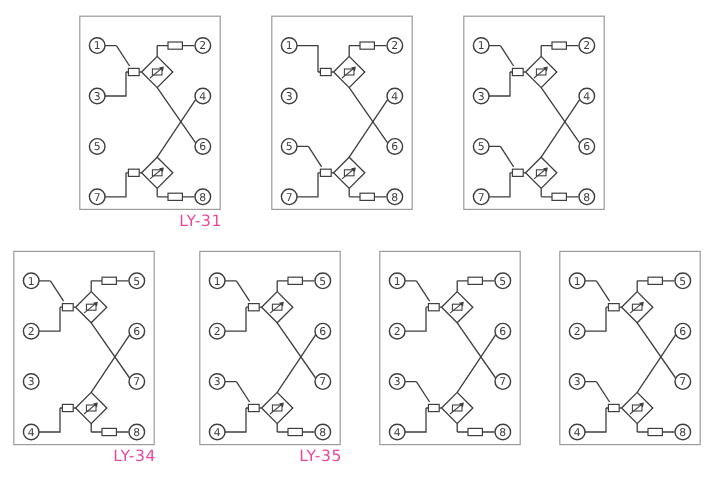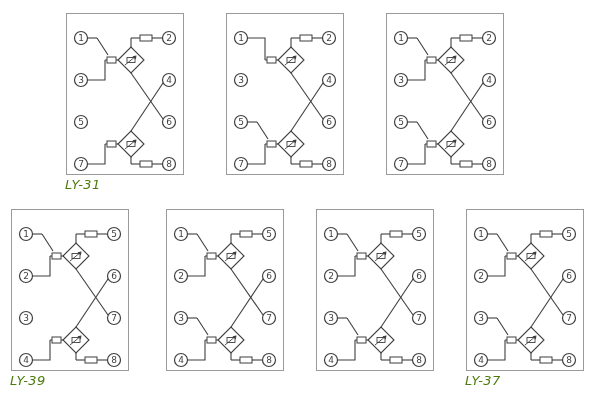--- a/index.html
+++ b/index.html
@@ -1,20 +1,20 @@
 <!DOCTYPE html>
 <html><head>
 <meta charset="utf-8">
 <style>
   html,body{margin:0;padding:0;background:#ffffff;}
   body{font-family:"DejaVu Sans", sans-serif;}
   .canvas{position:relative;width:600px;height:400px;background:#ffffff;overflow:hidden;}
   .panel{position:absolute;width:120px;}
   .panel svg{display:block;width:120px;height:164px;}
-  .label{text-align:left;font-size:13px;color:#4d7c0f;margin-top:1px;letter-spacing:0.5px;font-style:italic;}
+  .label{text-align:right;font-size:13px;color:#ec4899;margin-top:1px;letter-spacing:0.5px;}
 </style>
 </head>
 <body>
 
 <div class="canvas">
 
   <div class="panel" style="left:65px;top:12px;">
     <svg viewBox="0 0 120 164">
         <rect x="1.5" y="1.5" width="117" height="161" fill="none" stroke="#9a9a9a" stroke-width="1"></rect>
         <line x1="66" y1="35" x2="66" y2="26" stroke="#3f3f3f" stroke-width="1.1"></line>
@@ -298,21 +298,21 @@
         </g>
         <g>
           <circle cx="16" cy="152" r="6.5" fill="#fff" stroke="#3f3f3f" stroke-width="1.2"></circle>
           <text x="16" y="155.2" text-anchor="middle" font-size="9" fill="#3f3f3f">4</text>
         </g>
         <g>
           <circle cx="104" cy="152" r="6.5" fill="#fff" stroke="#3f3f3f" stroke-width="1.2"></circle>
           <text x="104" y="155.2" text-anchor="middle" font-size="9" fill="#3f3f3f">8</text>
         </g>
       </svg>
-    <div class="label">LY-39</div>
+    <div class="label">LY-34</div>
   </div>
 
   <div class="panel" style="left:165px;top:208px;">
     <svg viewBox="0 0 120 164">
         <rect x="1.5" y="1.5" width="117" height="161" fill="none" stroke="#9a9a9a" stroke-width="1"></rect>
         <line x1="66" y1="35" x2="66" y2="26" stroke="#3f3f3f" stroke-width="1.1"></line>
         <line x1="66" y1="26" x2="75" y2="26" stroke="#3f3f3f" stroke-width="1.1"></line>
         <line x1="87" y1="26" x2="97" y2="26" stroke="#3f3f3f" stroke-width="1.1"></line>
         <line x1="40" y1="48" x2="42" y2="48" stroke="#3f3f3f" stroke-width="1.1"></line>
         <line x1="51" y1="48" x2="53" y2="48" stroke="#3f3f3f" stroke-width="1.1"></line>
@@ -375,20 +375,21 @@
         </g>
         <g>
           <circle cx="16" cy="152" r="6.5" fill="#fff" stroke="#3f3f3f" stroke-width="1.2"></circle>
           <text x="16" y="155.2" text-anchor="middle" font-size="9" fill="#3f3f3f">4</text>
         </g>
         <g>
           <circle cx="104" cy="152" r="6.5" fill="#fff" stroke="#3f3f3f" stroke-width="1.2"></circle>
           <text x="104" y="155.2" text-anchor="middle" font-size="9" fill="#3f3f3f">8</text>
         </g>
       </svg>
+    <div class="label">LY-35</div>
   </div>
 
   <div class="panel" style="left:315px;top:208px;">
     <svg viewBox="0 0 120 164">
         <rect x="1.5" y="1.5" width="117" height="161" fill="none" stroke="#9a9a9a" stroke-width="1"></rect>
         <line x1="66" y1="35" x2="66" y2="26" stroke="#3f3f3f" stroke-width="1.1"></line>
         <line x1="66" y1="26" x2="75" y2="26" stroke="#3f3f3f" stroke-width="1.1"></line>
         <line x1="87" y1="26" x2="97" y2="26" stroke="#3f3f3f" stroke-width="1.1"></line>
         <line x1="40" y1="48" x2="42" y2="48" stroke="#3f3f3f" stroke-width="1.1"></line>
         <line x1="51" y1="48" x2="53" y2="48" stroke="#3f3f3f" stroke-width="1.1"></line>
@@ -527,16 +528,15 @@
         </g>
         <g>
           <circle cx="16" cy="152" r="6.5" fill="#fff" stroke="#3f3f3f" stroke-width="1.2"></circle>
           <text x="16" y="155.2" text-anchor="middle" font-size="9" fill="#3f3f3f">4</text>
         </g>
         <g>
           <circle cx="104" cy="152" r="6.5" fill="#fff" stroke="#3f3f3f" stroke-width="1.2"></circle>
           <text x="104" y="155.2" text-anchor="middle" font-size="9" fill="#3f3f3f">8</text>
         </g>
       </svg>
-    <div class="label">LY-37</div>
   </div>
 
 </div>
 
 </body></html>

